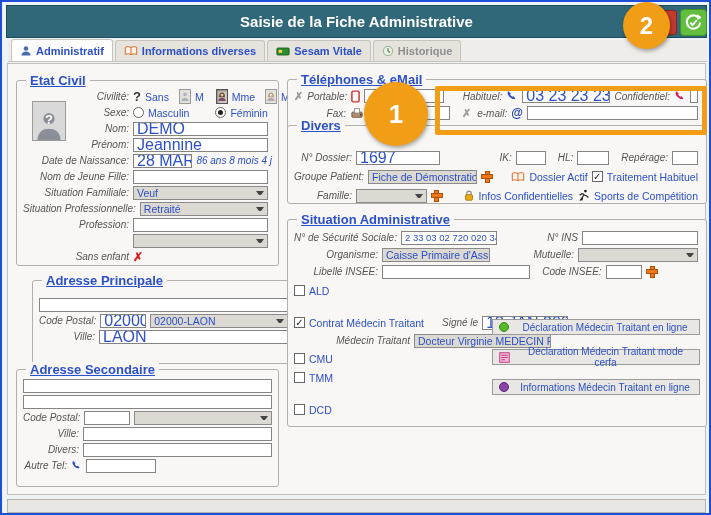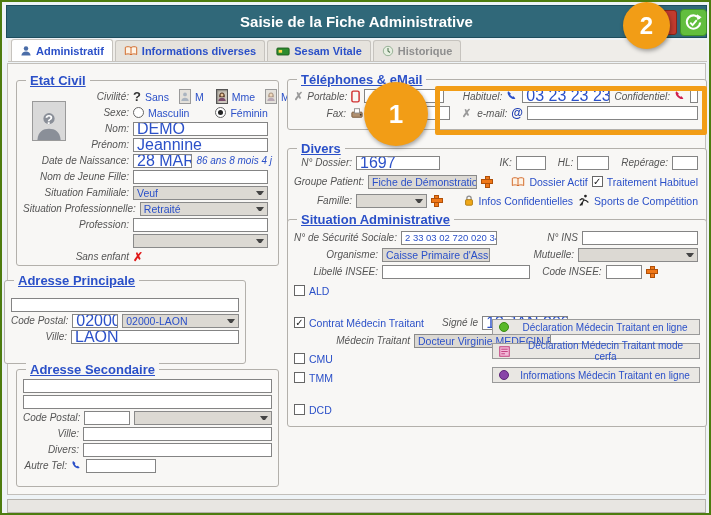--- a/index.html
+++ b/index.html
@@ -1,18 +1,18 @@
 <!DOCTYPE html>
 <html><head>
 <meta charset="utf-8">
 <style>
   * { margin:0; padding:0; box-sizing:border-box; font-family:"Liberation Sans", sans-serif; }
   body { background:#d8e4ec; }
   .window { position:relative; width:711px; height:515px; background:#eef3f6;
-            border:2px solid #4d7c0f; outline:1px solid #6e94aa; overflow:hidden; }
+            border:2px solid #1d4ed8; outline:1px solid #6e94aa; overflow:hidden; }
   
   .titlebar { position:absolute; left:4px; top:3px; width:701px; height:33px;
               background:#306879; border:1px solid #1d4d5d; display:flex;
               align-items:center; justify-content:center; }
   .titlebar .title { color:#fff; font-size:15px; font-weight:bold; }
   .btn-red { position:absolute; left:655px; top:8px; width:20px; height:25px;
              background:#c23b2e; border:1px solid #8a2418; border-radius:3px; }
   .btn-validate { position:absolute; left:678px; top:7px; width:27px; height:27px;
                   background:#62be3e; border:1px solid #3f9427; border-radius:4px;
                   display:flex; align-items:center; justify-content:center; }
@@ -72,21 +72,21 @@
                   background:#f07818; box-shadow:0 0 0 1px #b05008; }
   .plus::after  { content:""; position:absolute; top:4.5px; left:1px; height:3px; width:10px;
                   background:#f07818; box-shadow:0 0 0 1px #b05008; }
   
   .photo { position:absolute; left:15px; top:20px; width:34px; height:40px;
            background:#d9d9d9; border:1px solid #9a9a9a; display:flex;
            align-items:flex-end; justify-content:center; overflow:hidden; }
   .photo .q { position:absolute; top:10px; left:0; right:0; text-align:center;
               color:#fff; font-weight:bold; font-size:13px; }
   
-  .decl-stack { position:absolute; right:6px; top:99px; display:flex; flex-direction:column; gap:8px; }
+  .decl-stack { position:absolute; right:6px; top:99px; display:flex; flex-direction:column; gap:14px; }
   .decl-btn { width:208px; height:16px; background:#e9e7e3; border:1px solid #9a9a9a;
               display:flex; align-items:center; font-size:10px; color:#2b50c8; padding:0 6px; gap:8px; }
   .decl-btn .txt { flex:1; text-align:center; }
   .disc { width:10px; height:10px; border-radius:50%; flex:0 0 auto; }
   
   .overlay { position:absolute; inset:0; pointer-events:none; z-index:60; }
   .hl-rect { position:absolute; left:433px; top:84px; width:272px; height:49px;
              border:5px solid #f29d16; border-radius:2px; }
   .ann-circle { position:absolute; background:#f29d16; border-radius:50%;
                 display:flex; align-items:center; justify-content:center;
@@ -237,21 +237,21 @@
       <span class="sel f1" style="margin-right:4px;">
           <span></span>
         </span>
     </div>
     <div class="row">
       <span class="lbl el">Sans enfant</span>
       <span class="xred">✗</span>
     </div>
   </div>
 
-  <div class="grp" style="left:2px; top:278px; width:242px; height:84px; padding-top:17px;">
+  <div class="grp" style="left:30px; top:278px; width:263px; height:84px; padding-top:17px;">
     <span class="grp-title">Adresse Principale</span>
     <div class="row" style="height:13px; margin-bottom:3px;">
       <span class="inp f1"></span>
     </div>
     <div class="row" style="height:13px; margin-bottom:3px;">
       <span class="lbl al">Code Postal:</span>
       <span class="inp" style="width:46px;">02000</span>
       <span class="sel f1">
           <span>02000-LAON</span>
         </span>
@@ -332,21 +332,21 @@
           </svg>
       </span>
       <span class="inp" style="width:82px;"></span>
       <span class="xmark" style="margin-left:8px;">✗</span>
       <span class="lbl" style="flex:0 0 32px;">e-mail:</span>
       <span class="at">@</span>
       <span class="inp f1" style="margin-right:2px;"></span>
     </div>
   </div>
 
-  <div class="grp" style="left:285px; top:146px; width:420px; height:79px; padding-top:6px;">
+  <div class="grp" style="left:285px; top:123px; width:420px; height:79px; padding-top:24px;">
     <span class="grp-title">Divers</span>
     <div class="row" style="height:15px; margin-bottom:4px;">
       <span class="lbl dl">N° Dossier:</span>
       <span class="inp" style="width:84px;">1697</span>
       <span class="lbl" style="margin-left:auto;">IK:</span>
       <span class="inp" style="width:30px;"></span>
       <span class="lbl" style="margin-left:8px;">HL:</span>
       <span class="inp" style="width:32px;"></span>
       <span class="lbl" style="margin-left:8px;">Repérage:</span>
       <span class="inp" style="width:26px; margin-right:2px;"></span>

